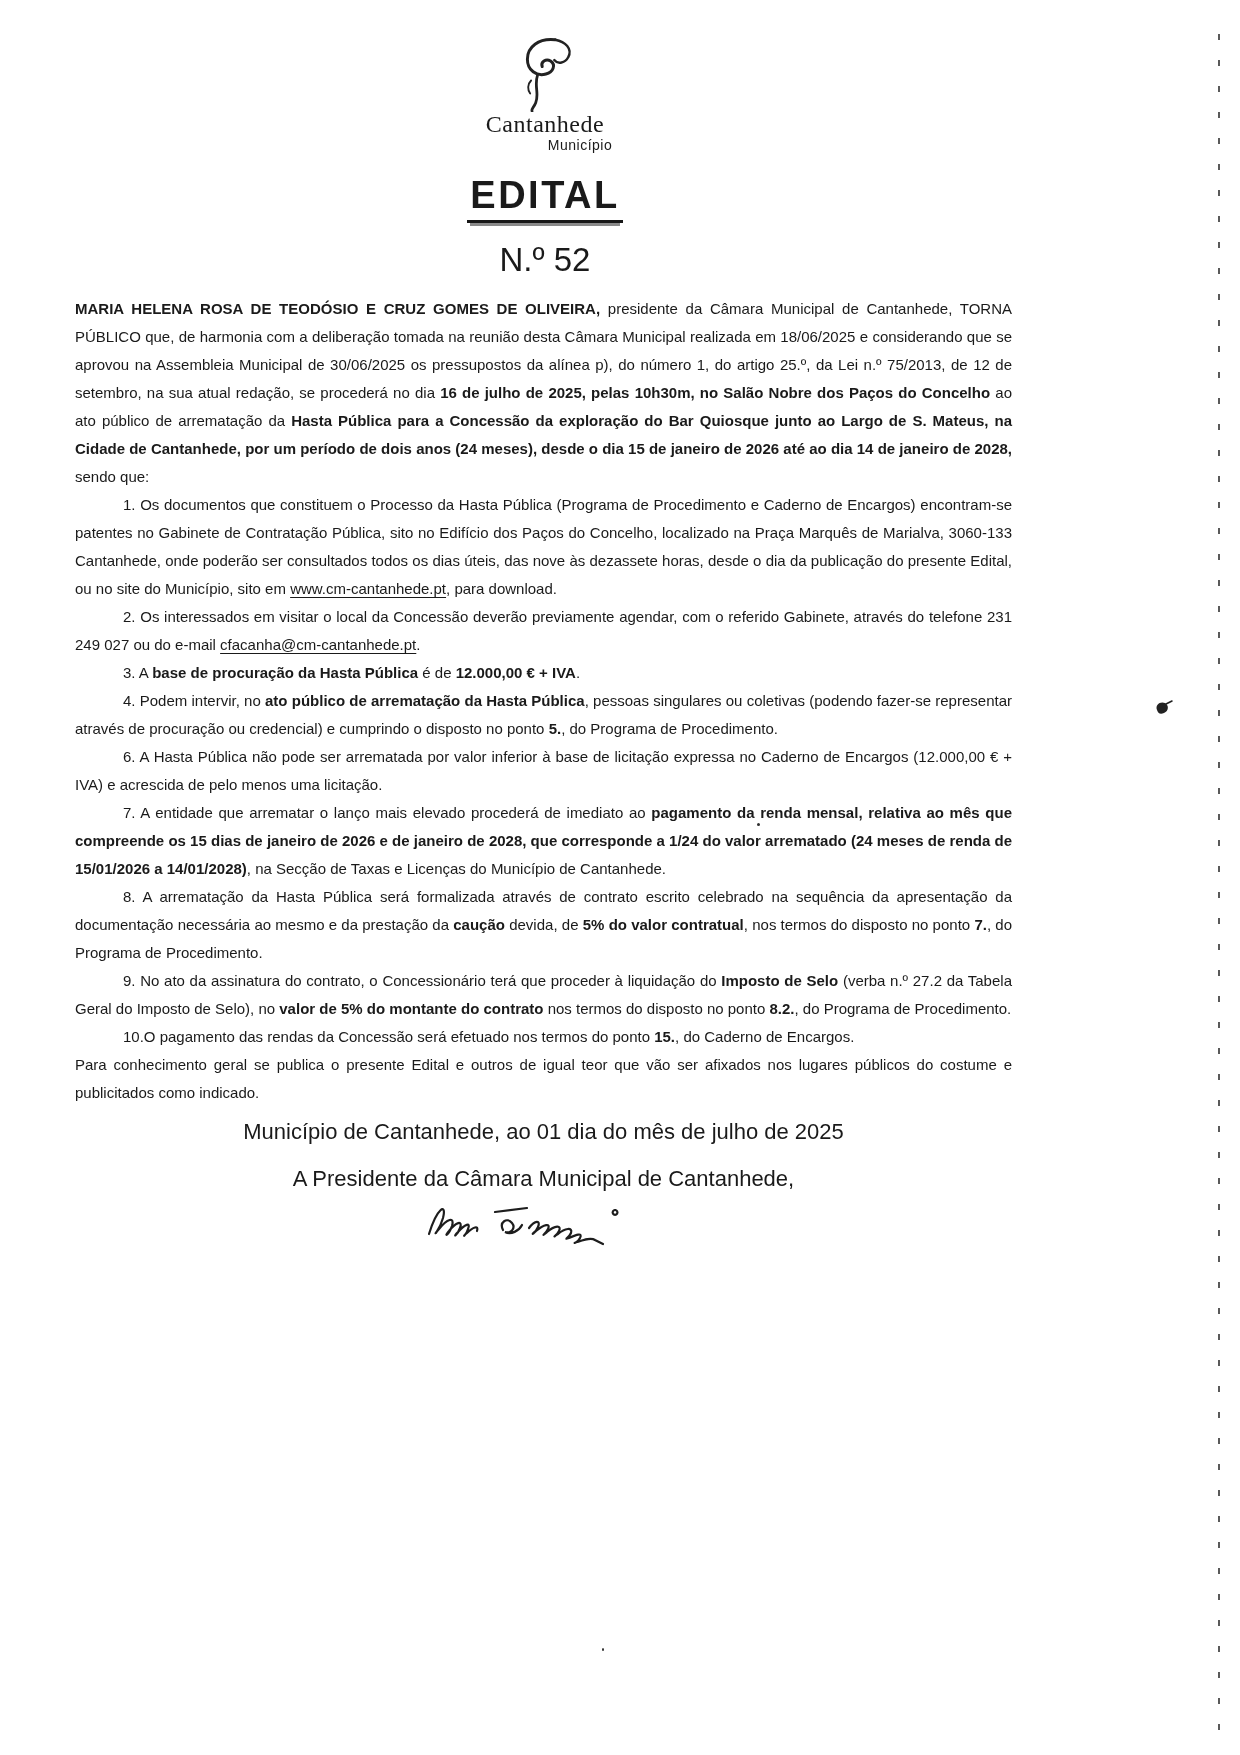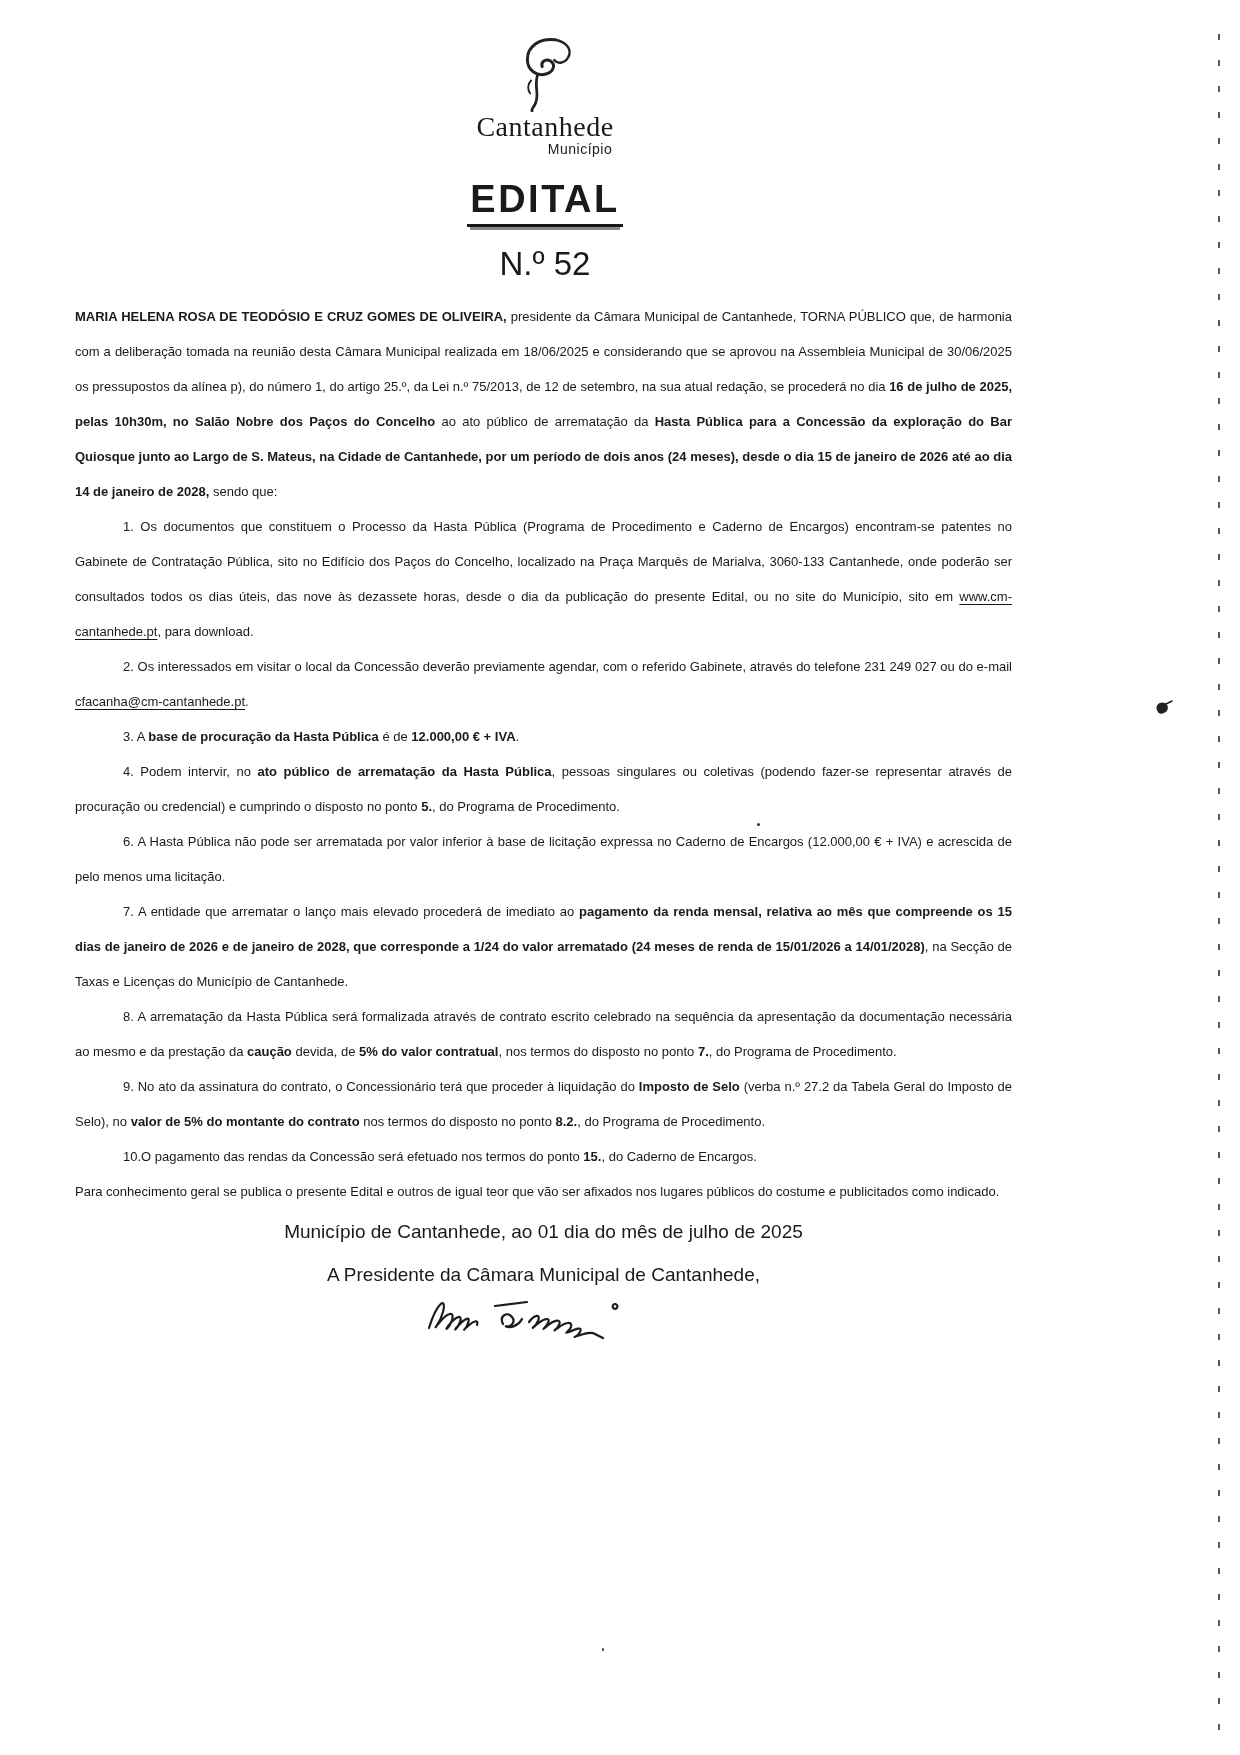--- a/index.html
+++ b/index.html
@@ -3,39 +3,39 @@
 <meta charset="utf-8">
 <style>
   html,body { margin:0; padding:0; background:#ffffff; }
   .page {
     position:relative; width:1240px; height:1755px; background:#ffffff;
     font-family:"Liberation Sans", sans-serif; color:#1a1a1a; overflow:hidden;
     -webkit-font-smoothing:antialiased;
   }
   .header { text-align:center; margin:0 225px 0 75px; padding-top:36px; }
   .logo-svg { display:block; margin:0 auto; }
-  .logo-name { font-family:"Liberation Serif", serif; font-size:28px; line-height:1.05; margin-top:0; letter-spacing:0.5px; }
+  .logo-name { font-family:"Liberation Serif", serif; font-size:24px; line-height:1.05; margin-top:0; letter-spacing:0.5px; }
   .logo-sub  { font-size:14px; line-height:1; margin-top:1px; padding-left:70px; letter-spacing:0.5px; }
   .title {
     display:inline-block; font-size:38px; font-weight:700; letter-spacing:2.5px;
     border-bottom:3.5px solid #171717; box-shadow:0 6px 0 -3px rgba(40,40,40,.55);
     padding:0 3px 3px; margin-top:22px;
   }
   .number { font-size:33px; font-weight:400; margin-top:18px; }
 
   .doc-body {
     margin:16px 228px 0 75px; text-align:justify;
-    font-size:13px; line-height:35px;
+    font-size:15px; line-height:28px;
   }
   .para { margin:0; text-indent:48px; }
   .para.flush { text-indent:0; }
   .b { font-weight:700; }
   .u { text-decoration:underline; text-underline-offset:3px; }
 
-  .footer { margin:12px 228px 0 75px; text-align:center; font-size:19px; }
+  .footer { margin:12px 228px 0 75px; text-align:center; font-size:22px; }
   .place-date { margin:0; }
   .signer-title { margin:21px 0 0; }
   .signature-svg { display:block; margin:6px auto 0; }
   .signer-name { margin:1px 0 0; }
 
   
   .scan-line-right {
     position:absolute; left:1218px; top:34px; width:2px; height:1702px;
     background:repeating-linear-gradient(to bottom, #3c3c3c 0 6px, transparent 6px 26px);
     opacity:.85;

